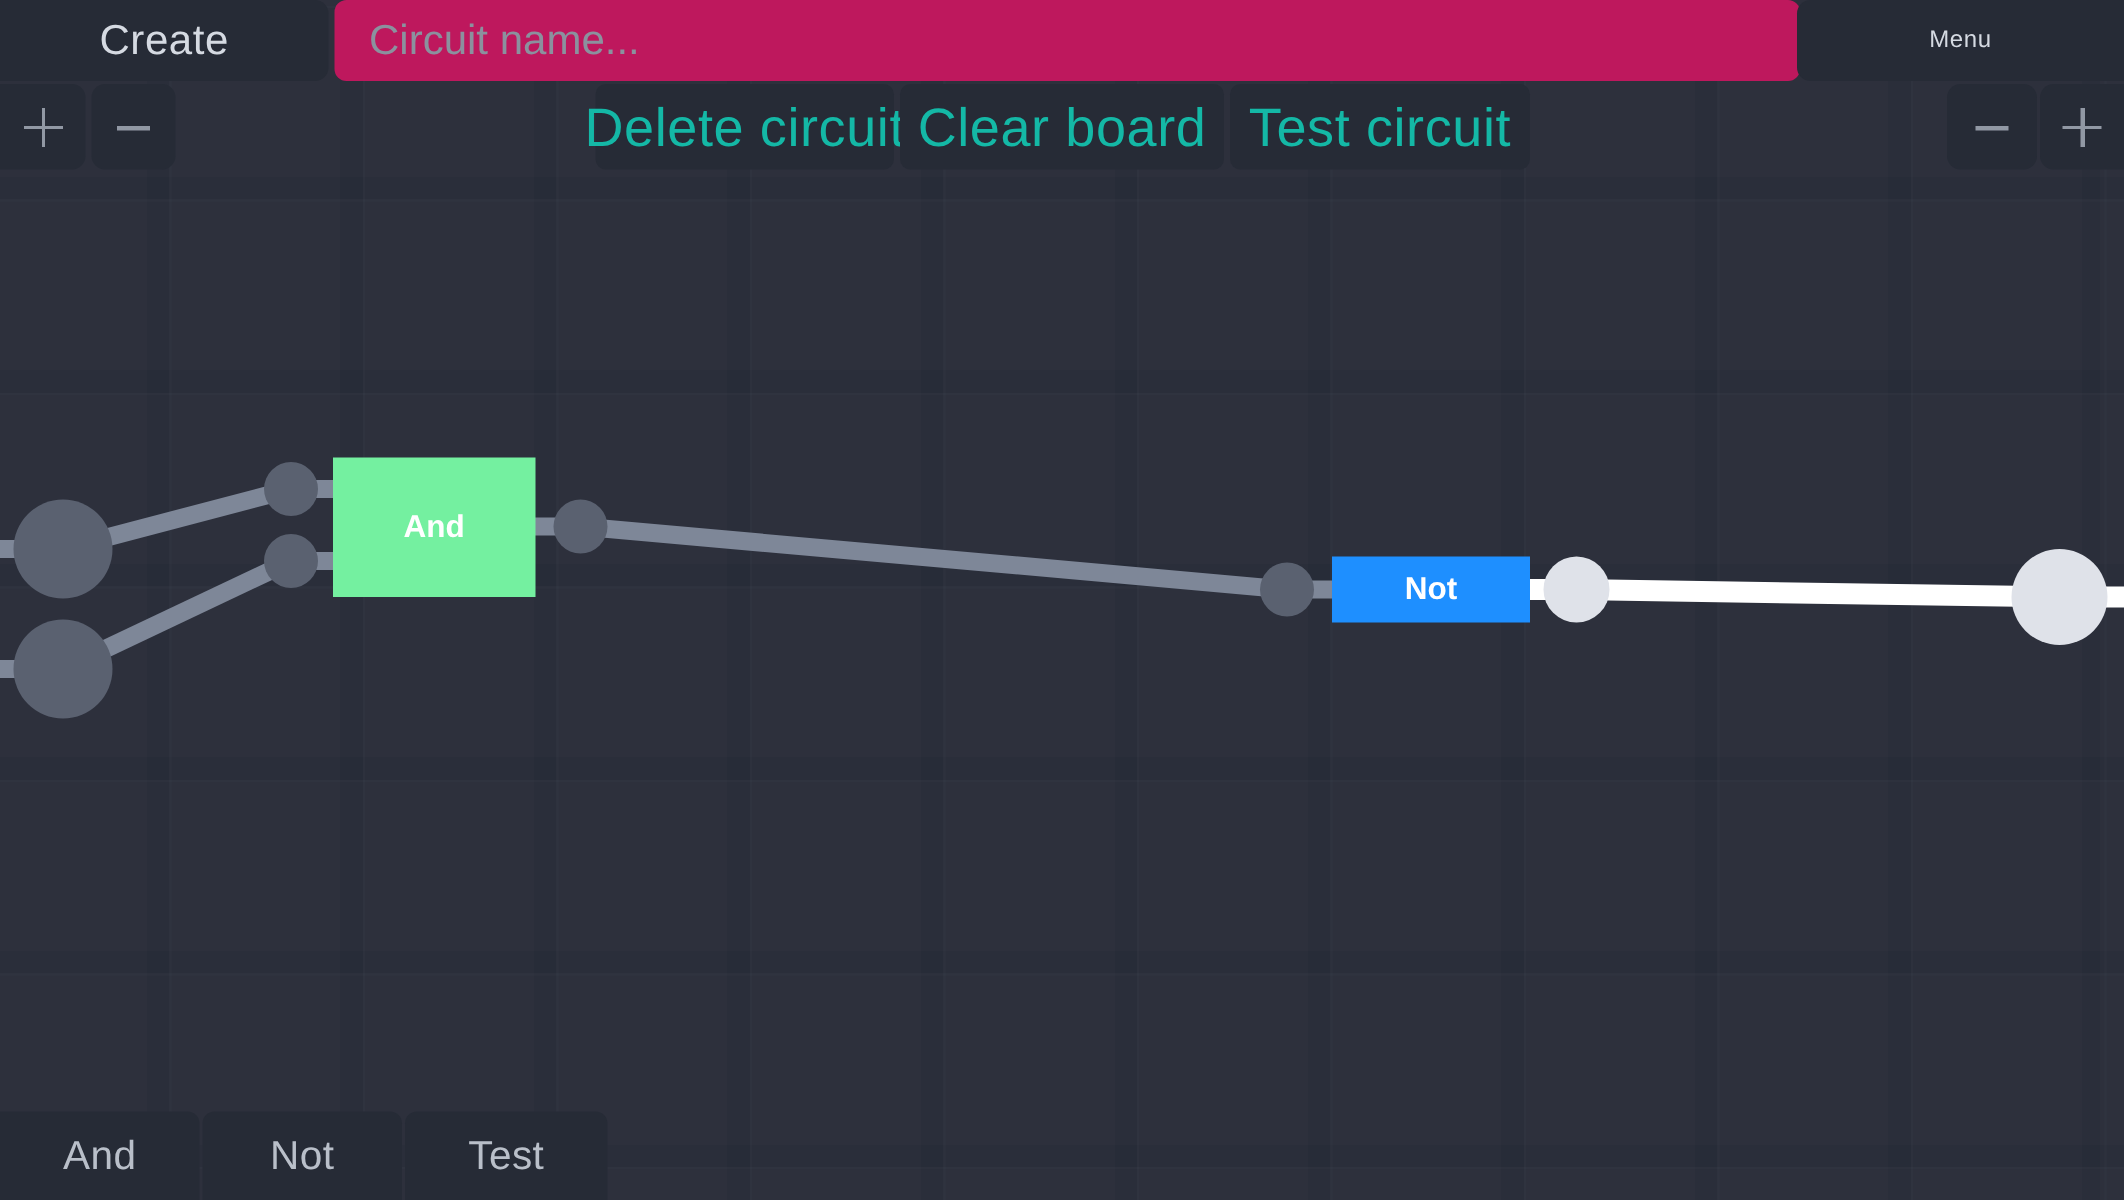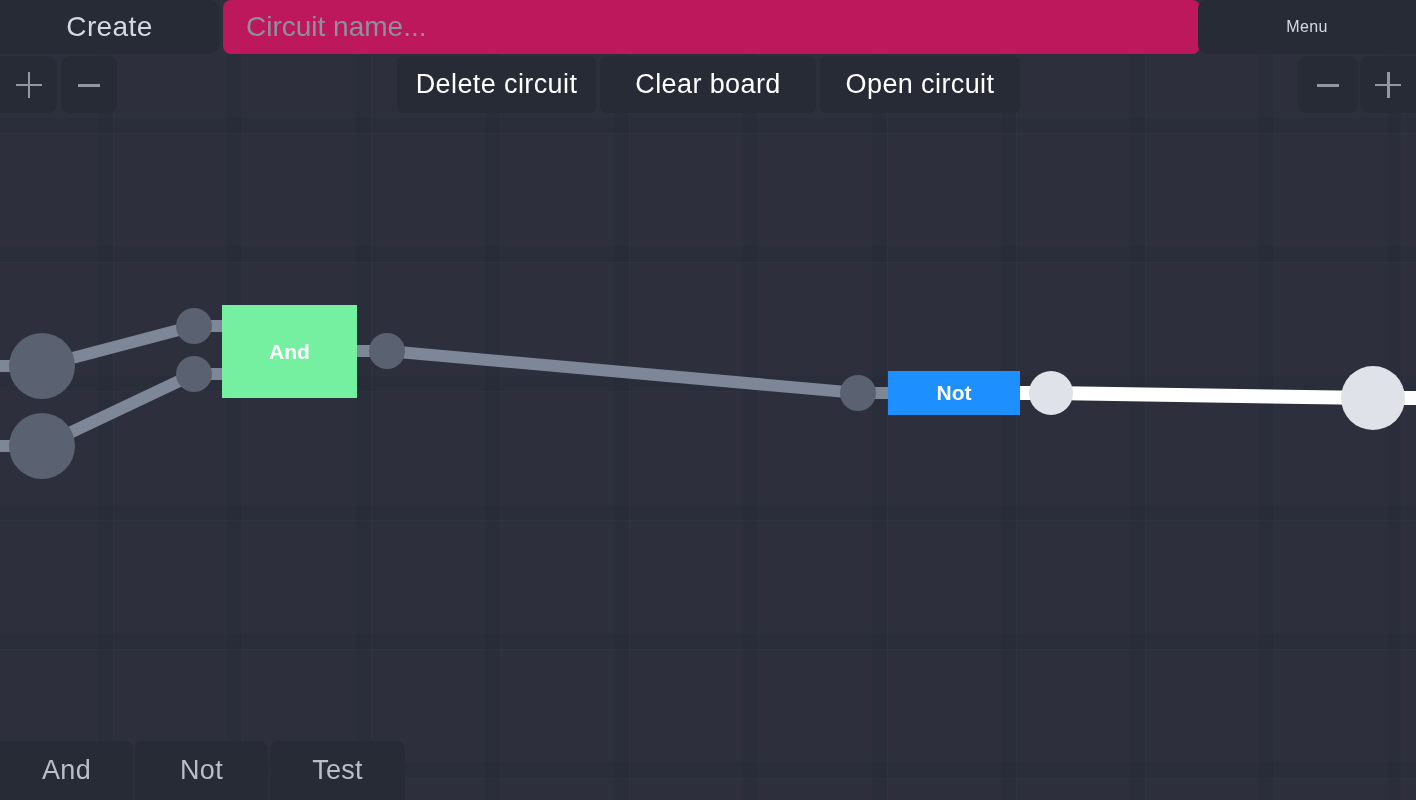--- a/index.html
+++ b/index.html
@@ -66,23 +66,23 @@
     width: 1416px;
     display: flex;
     align-items: stretch;
   }
   #topbar-row1 { top: 0; height: 54px; }
 
   .bar-btn {
     background: #262b36;
     border: none;
     border-radius: 7px;
-    color: #ffffff;
-    font-family: "Liberation Sans", sans-serif;
-    font-size: 27px;
+    color: #14b8a6;
+    font-family: "Liberation Sans", sans-serif;
+    font-size: 36px;
     font-weight: 400;
     letter-spacing: 0.4px;
     display: flex;
     align-items: center;
     justify-content: center;
     cursor: pointer;
     box-sizing: border-box;
     padding: 0 18px;
     white-space: nowrap;
   }
@@ -280,21 +280,21 @@
   <div id="topbar-row2-wrap">
     <button class="zoom-btn" id="zoom-in-left">
       <span class="plus-glyph"></span>
     </button>
     <button class="zoom-btn" id="zoom-out-left">
       <span class="minus-glyph"></span>
     </button>
 
     <button class="bar-btn" id="delete-circuit-button">Delete circuit</button>
     <button class="bar-btn" id="clear-board-button">Clear board</button>
-    <button class="bar-btn" id="open-circuit-button">Open circuit</button>
+    <button class="bar-btn" id="open-circuit-button">Test circuit</button>
 
     <button class="zoom-btn" id="zoom-out-right">
       <span class="minus-glyph"></span>
     </button>
     <button class="zoom-btn" id="zoom-in-right">
       <span class="plus-glyph"></span>
     </button>
   </div>
 
   <div id="palette">

